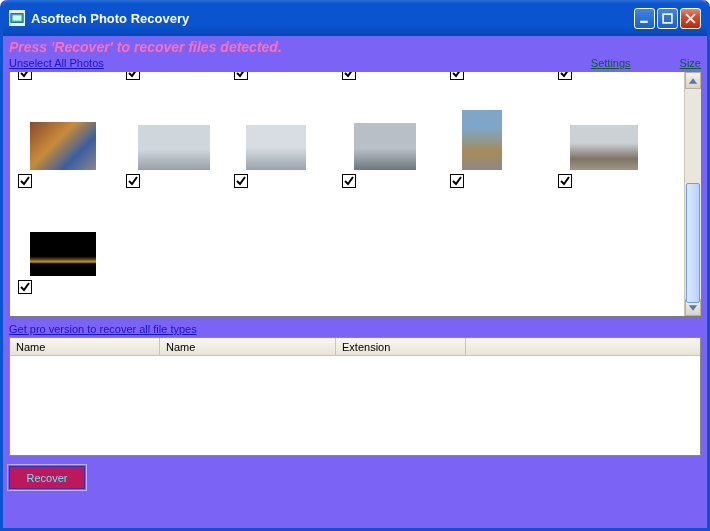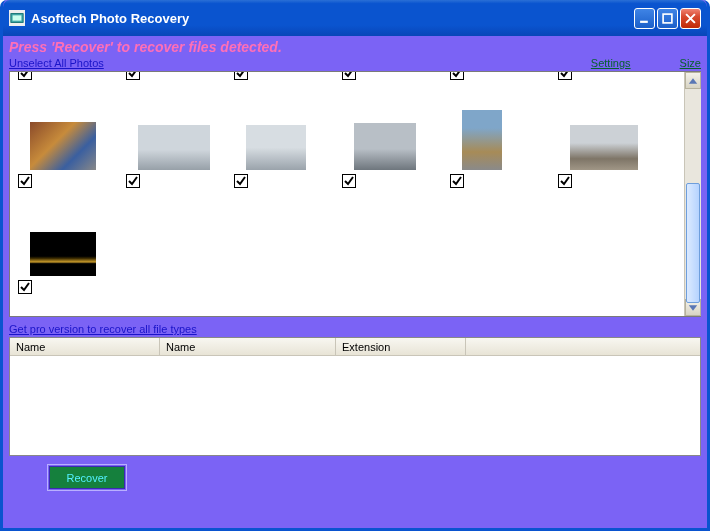--- a/index.html
+++ b/index.html
@@ -195,29 +195,28 @@
   .th.name { width: 150px; }
   .th.size { width: 176px; }
   .th.ext  { width: 130px; text-align: right; }
   .th.spacer { flex: 1; border-right: none; }
   .tbody { flex: 1; background: #fff; }
 
   
   .btn-row { padding: 10px 6px 0 6px; }
   .recover-btn {
     width: 76px; height: 23px;
-    background: #15803d;
+    background: #be185d;
     color: #54f0ff;
     border: 1px solid #3b2bb0;
     outline: 1px solid #b9b0ff;
     outline-offset: 1px;
     font-size: 11px;
     display: flex; align-items: center; justify-content: center;
     cursor: default;
-    margin-left: 40px;
   }
 </style>
 </head>
 <body>
 
 <div class="window">
   <div class="titlebar">
     <span class="tb-icon">
       <svg viewBox="0 0 16 16">
           <rect x="1" y="3" width="14" height="10" fill="#4aa" stroke="#066"></rect>

